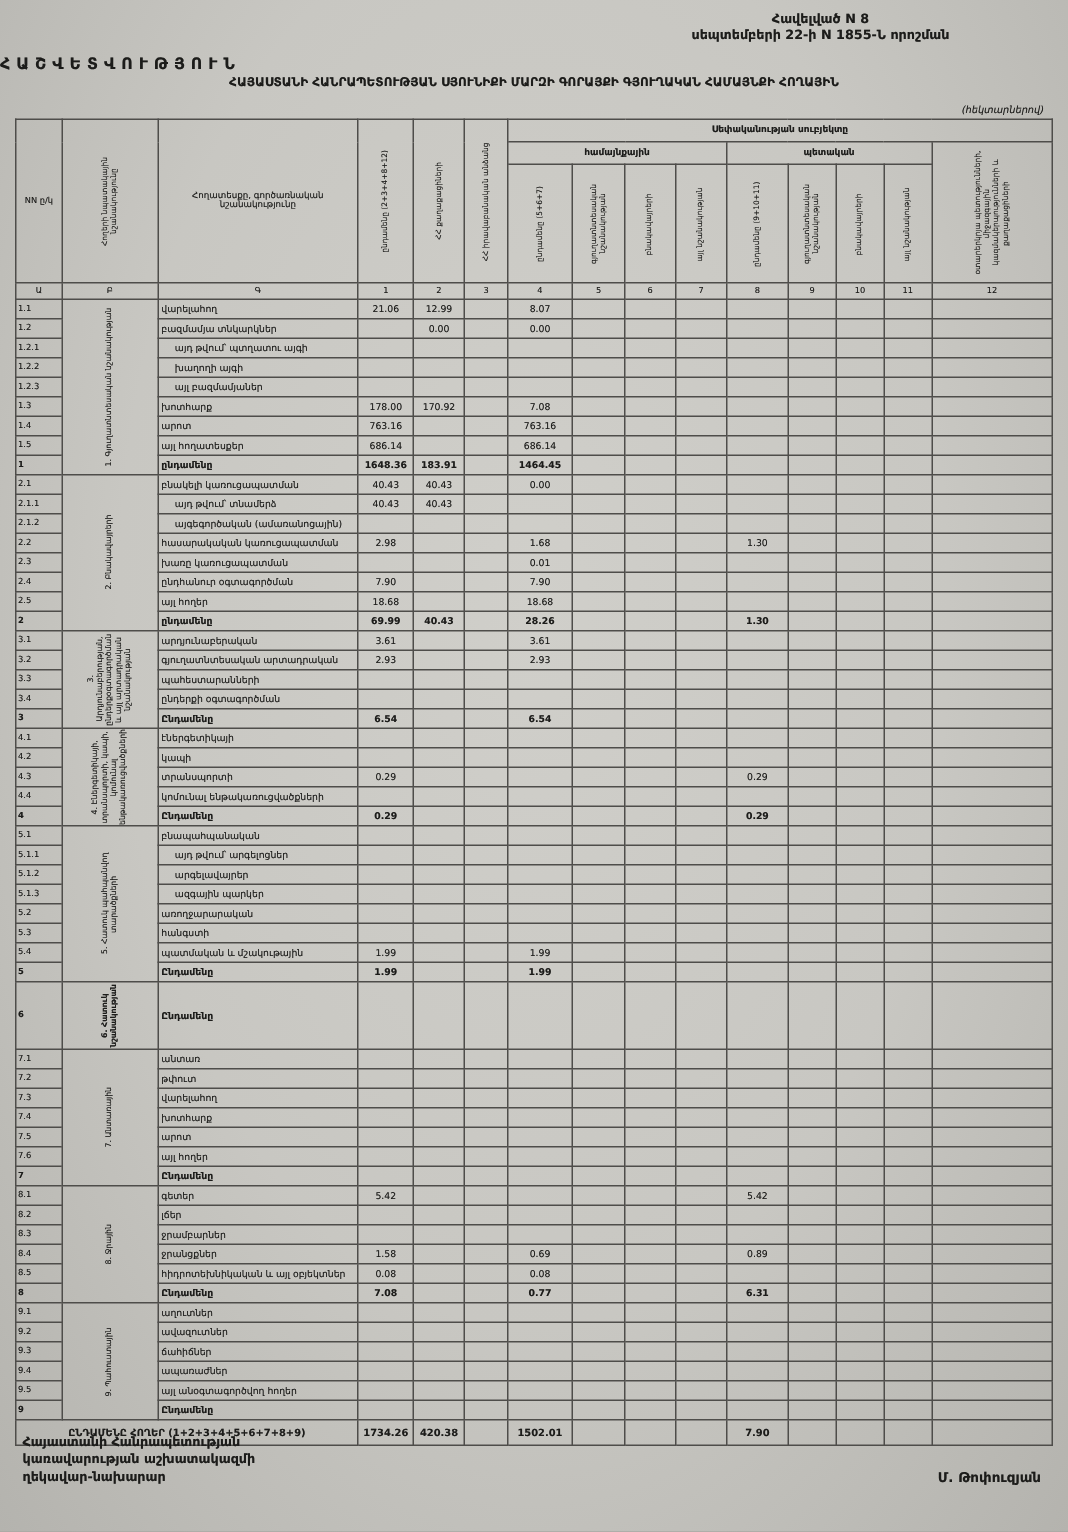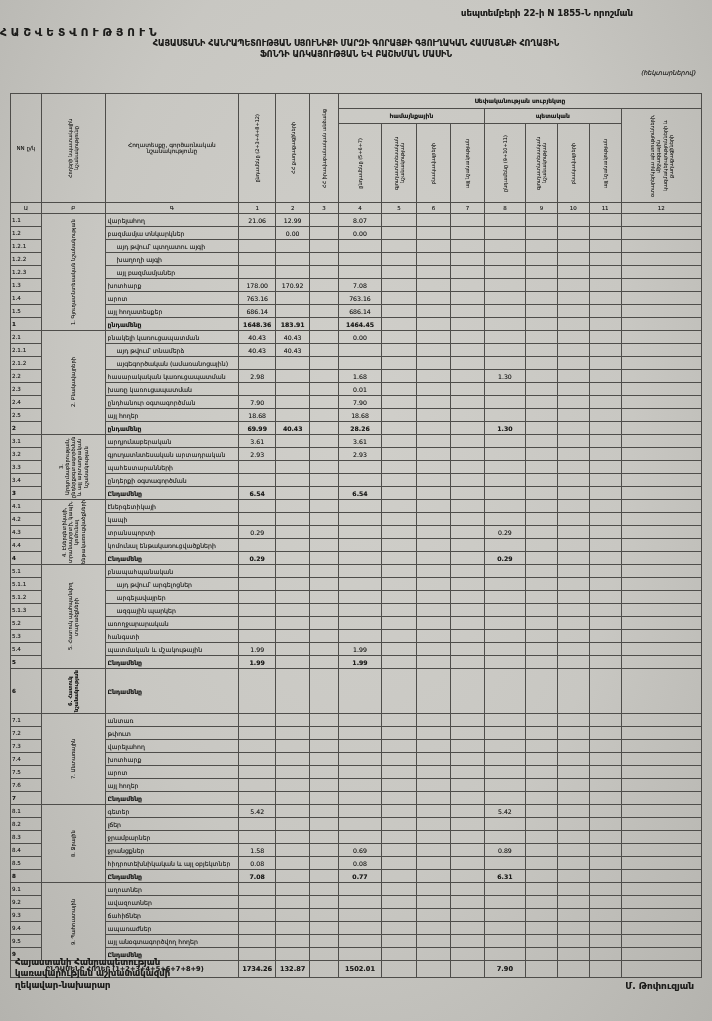--- a/index.html
+++ b/index.html
@@ -14,21 +14,21 @@
     width:712px; height:1021px;
     box-sizing:border-box;
     padding-top:8px;
     background:radial-gradient(ellipse at 50% 40%, #d0cfca 0%, #c8c7c2 55%, #b4b3ae 100%);
     text-shadow:0 0 0.4px rgba(20,20,20,0.45);
   }
   .appendix { width:310px; margin-left:392px; text-align:center; font-weight:bold; font-size:8.5px; line-height:1.3; }
   .title { margin-top:7px; text-align:left; font-weight:bold; font-size:10.5px; letter-spacing:4px; }
   .subtitle { text-align:center; font-weight:bold; font-size:8px; line-height:1.4; }
   .dateline { margin-top:4px; text-align:center; font-weight:bold; font-size:7.5px; }
-  .units { margin:9px 16px 16px 0; text-align:right; font-size:6.5px; font-style:italic; }
+  .units { margin:9px 16px 2px 0; text-align:right; font-size:6.5px; font-style:italic; }
 
   table.report { border-collapse:collapse; table-layout:fixed; width:692px; margin:0 auto; background:transparent; }
   th,td { border:1px solid #4e4d4a; padding:0; font-weight:normal; vertical-align:middle; overflow:hidden; }
   thead th { font-size:5px; line-height:1.15; }
   .band { font-size:6px; font-weight:bold; height:14px; text-align:center; }
   .leaf2 { height:78px; }
   .numrow th { height:10px; font-size:5.5px; font-weight:normal; text-align:center; }
   .corner.nn { font-size:5.5px; }
   .corner.lt { font-size:5.8px; padding:2px; white-space:normal; text-align:center; }
   .vt {
@@ -58,26 +58,26 @@
   }
   .foot-left { font-weight:bold; font-size:8.5px; line-height:1.35; }
   .sig { font-weight:bold; font-size:9px; }
 </style>
 </head>
 <body>
 
 <div class="page">
 
   <div class="appendix">
+    <div>Հավելված N 8</div>
     <div>սեպտեմբերի 22-ի N 1855-Ն որոշման</div>
   </div>
 
   <div class="title">ՀԱՇՎԵՏՎՈՒԹՅՈՒՆ</div>
   <div class="subtitle">ՀԱՅԱՍՏԱՆԻ ՀԱՆՐԱՊԵՏՈՒԹՅԱՆ ՍՅՈՒՆԻՔԻ ՄԱՐԶԻ ԳՈՐԱՅՔԻ ԳՅՈՒՂԱԿԱՆ ՀԱՄԱՅՆՔԻ ՀՈՂԱՅԻՆ</div>
-  <div class="subtitle">ՖՈՆԴԻ ԱՌԿԱՅՈՒԹՅԱՆ ԵՎ ԲԱՇԽՄԱՆ ՄԱՍԻՆ</div>
   <div class="units">(հեկտարներով)</div>
 
   <table class="report">
     <colgroup>
       <col style="width:30px">
         <col style="width:62px">
         <col style="width:130px">
       <col style="width:36px">
         <col style="width:33px">
         <col style="width:28px">
@@ -1064,21 +1064,21 @@
           <td class="val"></td>
           <td class="val"></td>
           <td class="val"></td>
           <td class="val"></td>
           <td class="val"></td>
           <td class="val"></td>
         </tr>
         <tr class="grand">
           <td class="grand-label" colspan="3">ԸՆԴԱՄԵՆԸ ՀՈՂԵՐ (1+2+3+4+5+6+7+8+9)</td>
           <td class="val">1734.26</td>
-          <td class="val">132.87</td>
+          <td class="val">420.38</td>
           <td class="val"></td>
           <td class="val">1502.01</td>
           <td class="val"></td>
           <td class="val"></td>
           <td class="val"></td>
           <td class="val">7.90</td>
           <td class="val"></td>
           <td class="val"></td>
           <td class="val"></td>
           <td class="val"></td>

